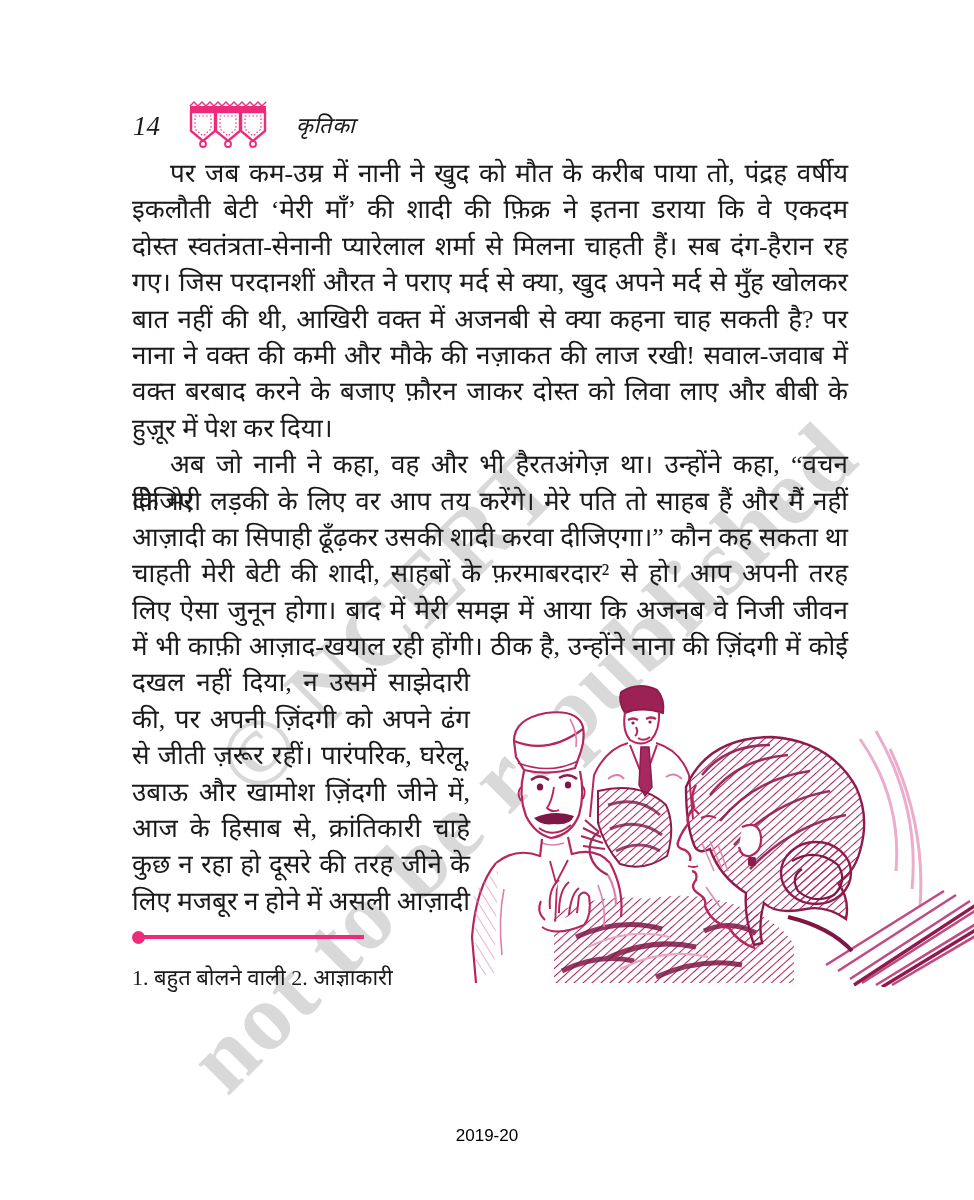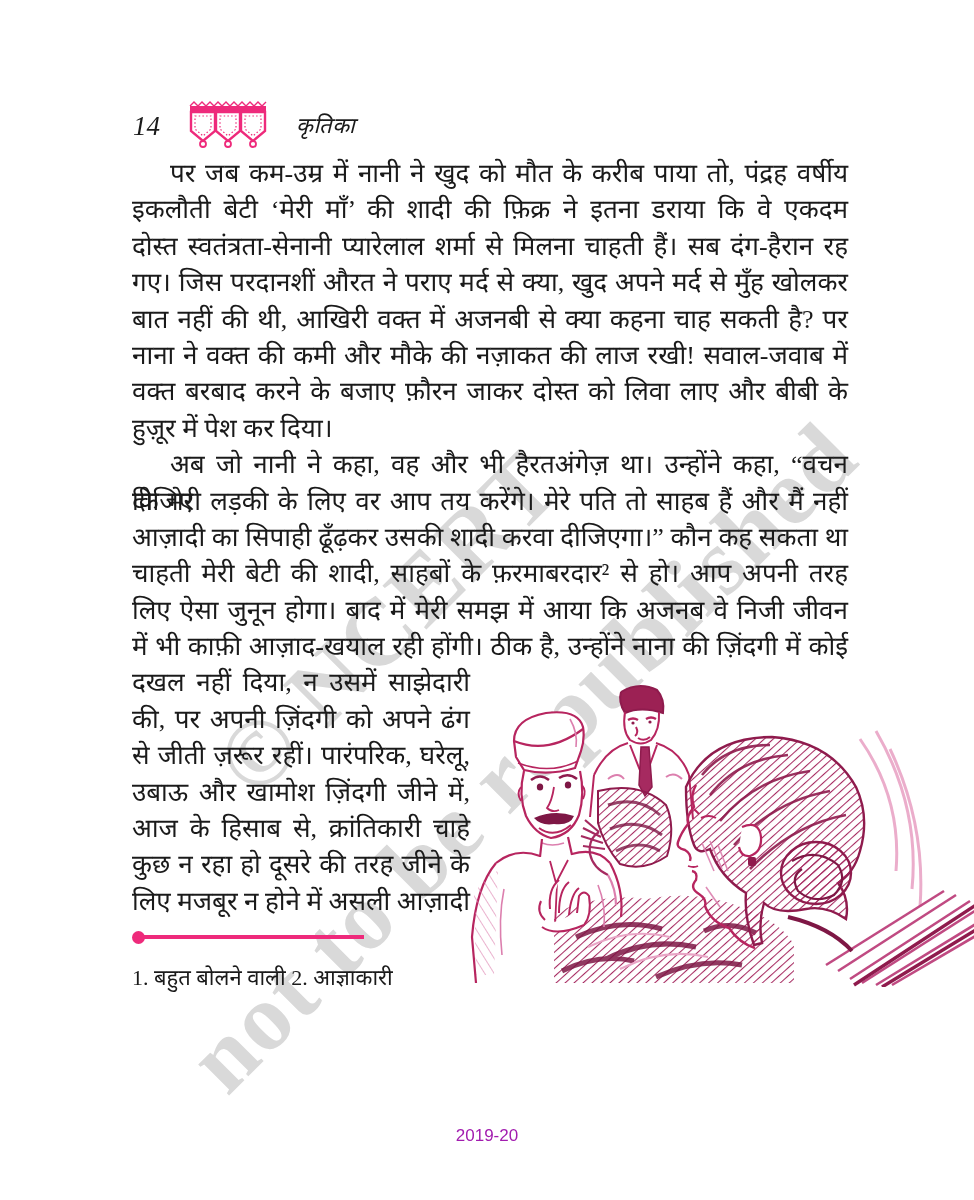--- a/index.html
+++ b/index.html
@@ -34,21 +34,21 @@
   .illus-wrap{position:relative;flex:1 1 auto;height:296px;}
   .illustration{position:absolute;left:-12px;top:-22px;}
   
   .fn-rule{display:flex;align-items:center;margin-top:10px;height:14px;}
   .fn-dot{width:13px;height:13px;border-radius:50%;background:#ee2a7b;flex:0 0 13px;}
   .fn-line{width:222px;height:4px;background:#ee2a7b;margin-left:-3px;}
   .footnote{margin-top:19px;font-size:22px;line-height:30px;}
   
   .footer{
     position:absolute;left:0;right:0;top:1126px;z-index:1;text-align:center;
-    font-family:"Liberation Sans","DejaVu Sans",sans-serif;font-size:17px;color:#a21caf;
+    font-family:"Liberation Sans","DejaVu Sans",sans-serif;font-size:17px;color:#000000;
   }
 </style>
 </head>
 <body>
 
 <div class="page">
 
   <div class="watermark">
     <div>© NCERT</div>
     <div>not to be republished</div>

